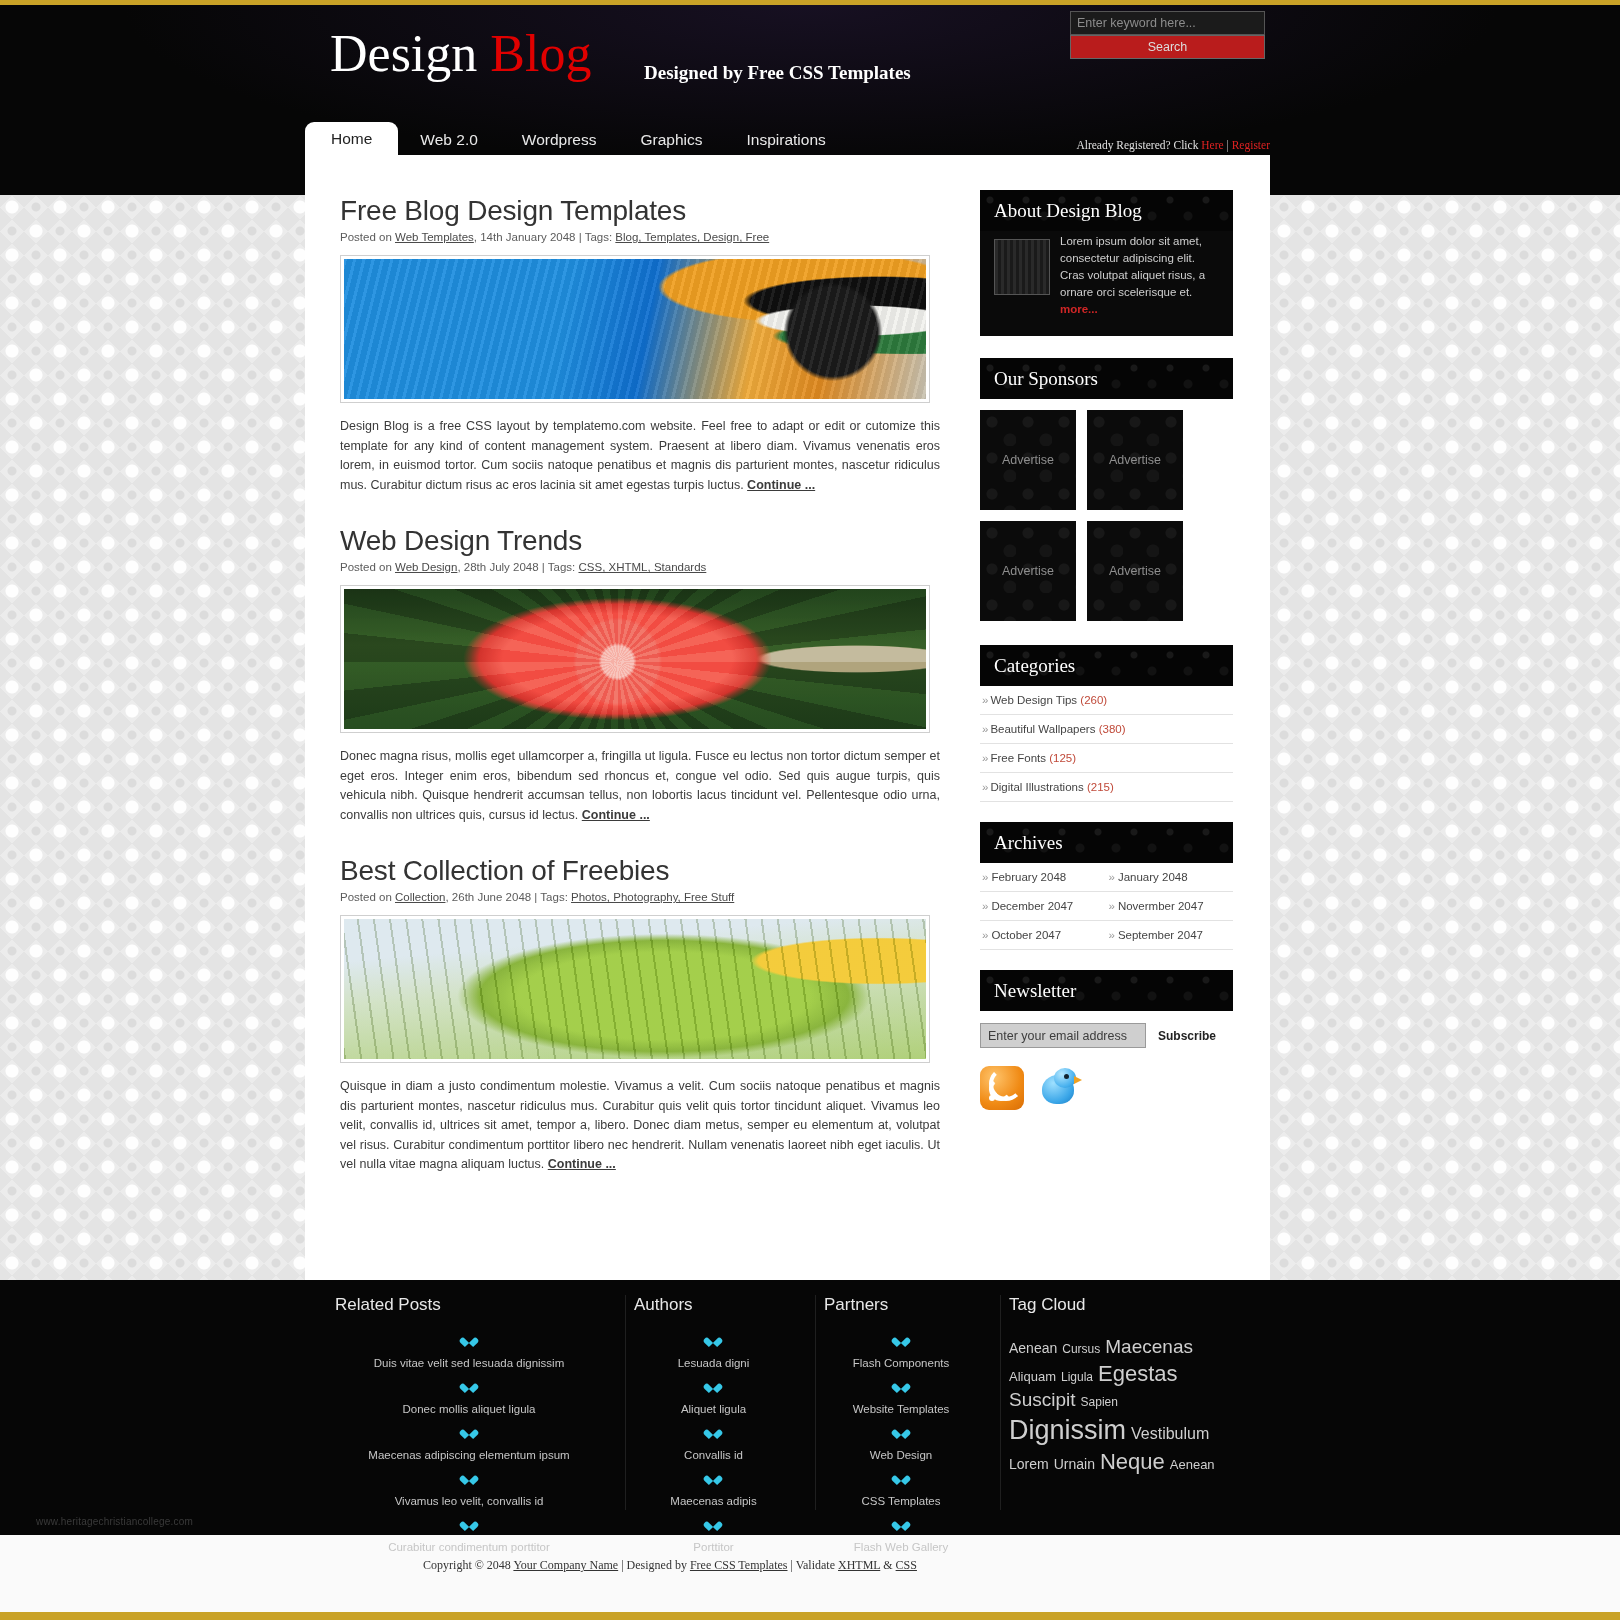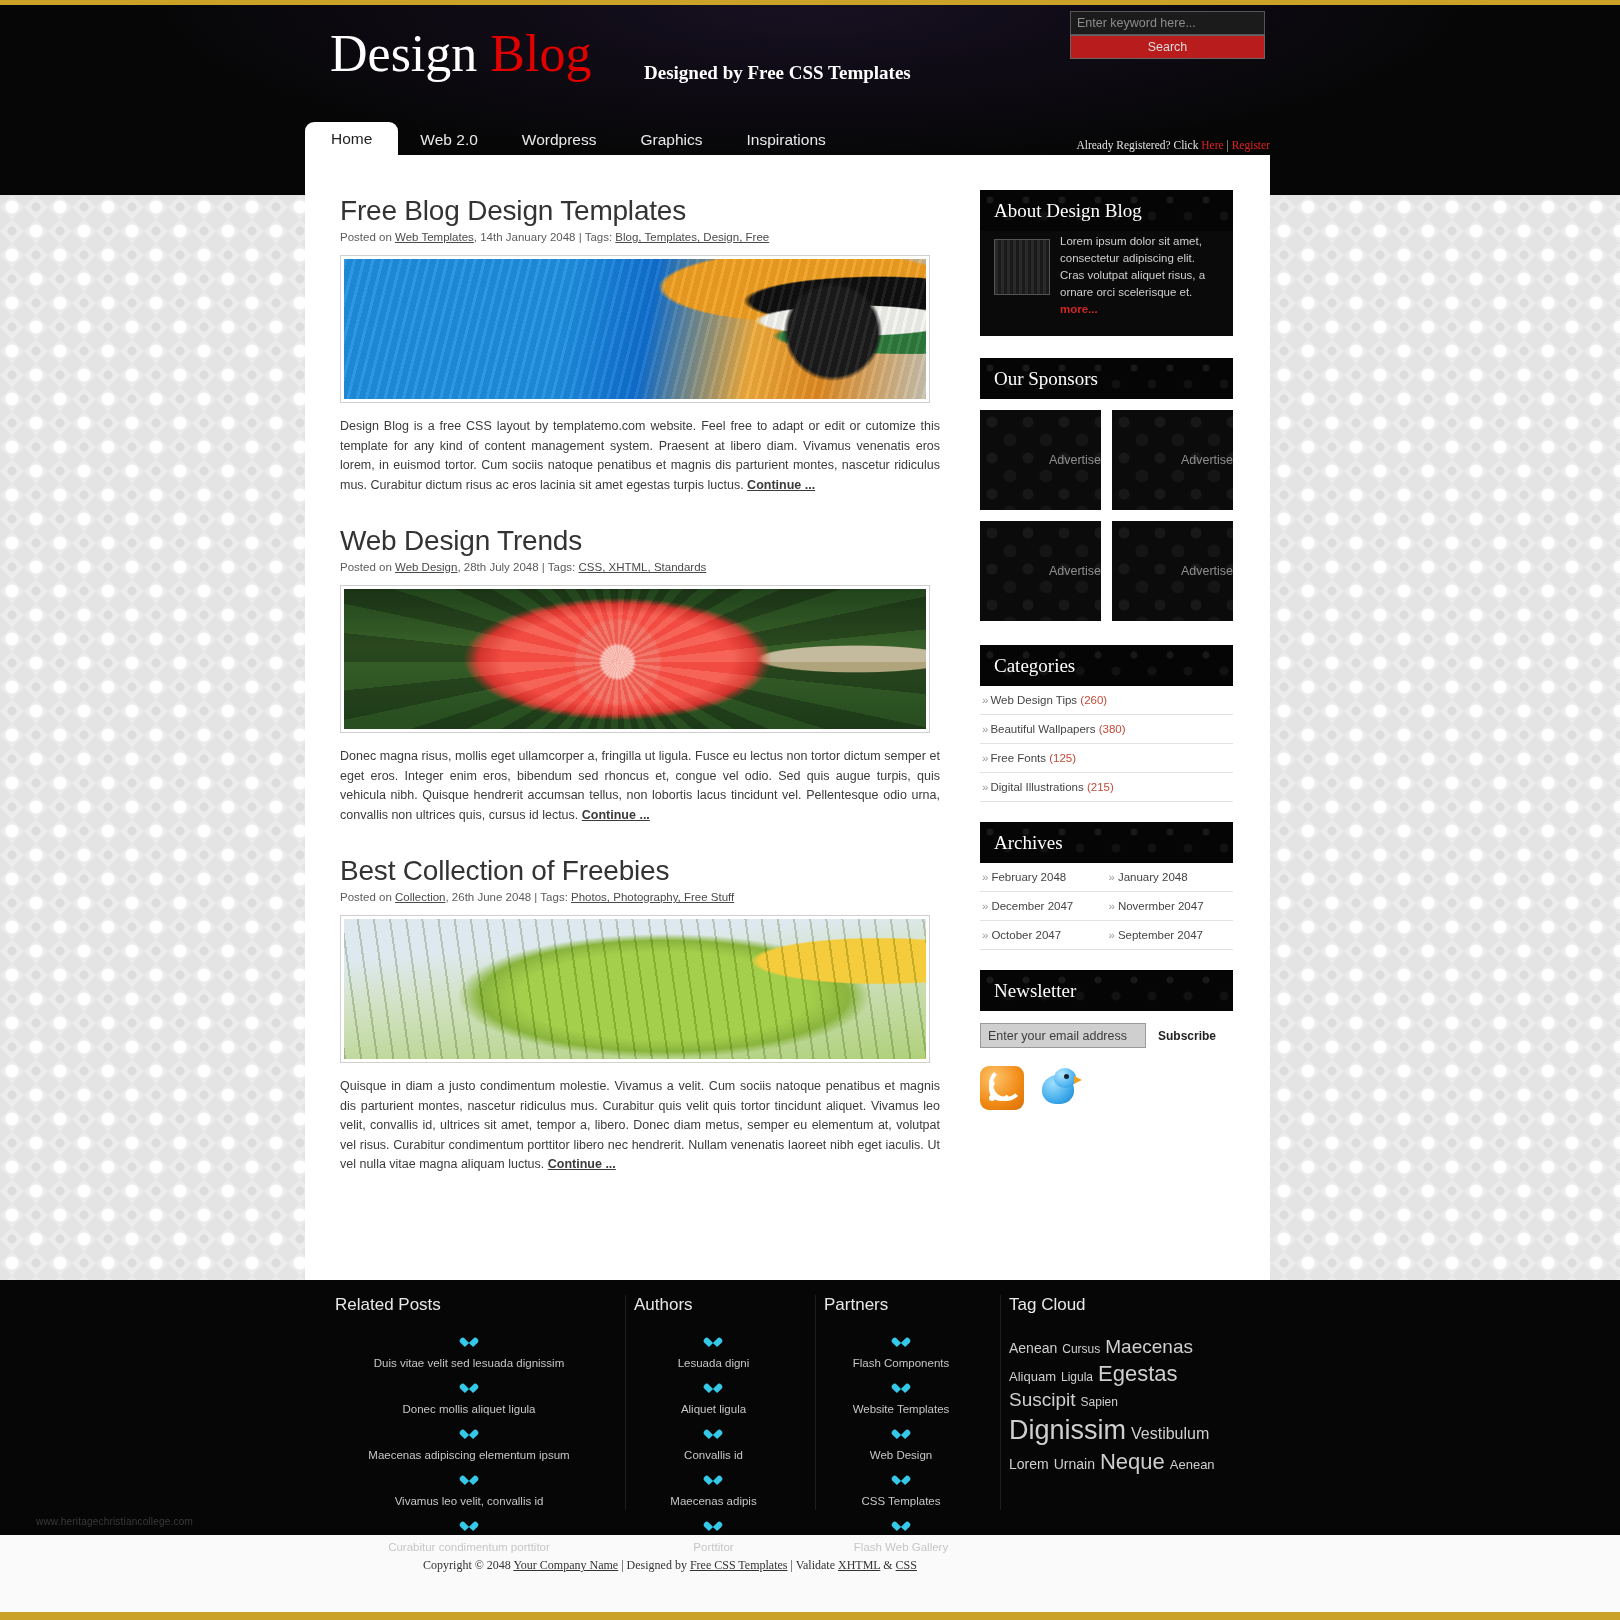--- a/index.html
+++ b/index.html
@@ -143,22 +143,22 @@
 
   .about-box{ background:#0a0a0a; padding:0 0 18px 0; position:relative; }
   .about-inner{ padding:2px 14px 0 14px; display:flex; gap:10px; }
   .about-thumb{ width:56px; height:56px; border:1px solid #555;
     background:repeating-linear-gradient(90deg,#2a2a2a 0 3px,#1a1a1a 3px 6px); flex:none; margin-top:6px; }
   .about-text{ font-size:11.5px; line-height:17px; color:#cfcfcf; }
   .about-text .more{ color:#d02626; }
 
   .sponsors{ display:flex; flex-wrap:wrap; gap:11px; padding-top:11px; }
   .ad{
-    width:121px; height:100px; background:#0b0b0b; color:#8e8e8e; font-size:12.5px;
-    display:flex; align-items:center; justify-content:flex-end; position:relative; overflow:hidden;
+    width:96px; height:100px; background:#0b0b0b; color:#8e8e8e; font-size:12.5px;
+    display:flex; align-items:center; justify-content:center; position:relative; overflow:hidden;
   }
   .ad::before{ content:""; position:absolute; inset:0;
     background-image:
       radial-gradient(circle at 12px 12px, rgba(255,255,255,.055) 0 5px, rgba(0,0,0,0) 6px),
       radial-gradient(circle at 30px 30px, rgba(255,255,255,.04) 0 6px, rgba(0,0,0,0) 7px);
     background-size:36px 36px,36px 36px; }
   .ad span{ position:relative; z-index:2; }
 
   .cat-list{ list-style:none; margin:0; padding:0; }
   .cat-list li{ border-bottom:1px solid #e2e2e2; padding:8px 2px; font-size:11.5px; color:#444; }

